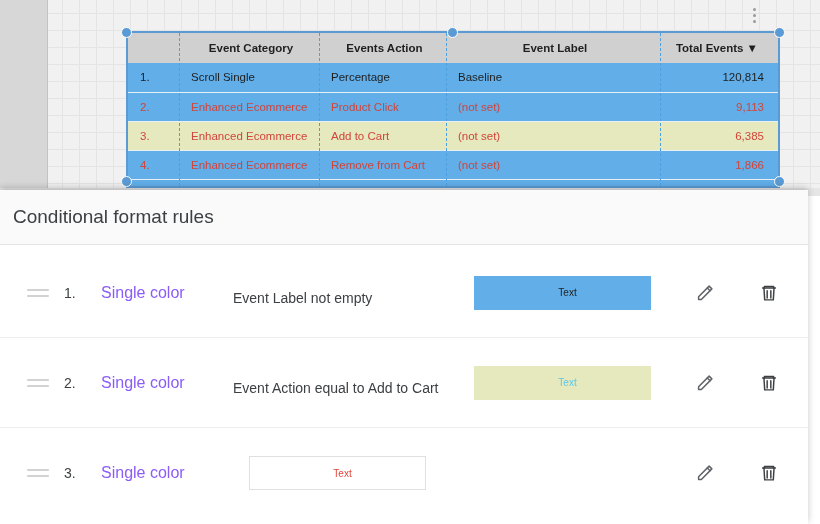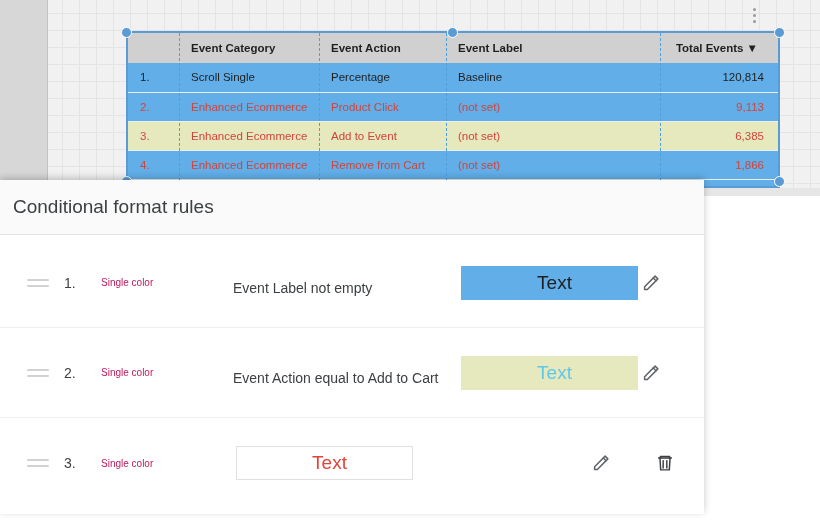--- a/index.html
+++ b/index.html
@@ -96,21 +96,21 @@
     width: 100%;
     table-layout: fixed;
     font-size: 11.5px;
   }
 
   table.gatable th {
     background: #d0d0d0;
     color: #1f1f1f;
     font-weight: bold;
     font-size: 11.5px;
-    text-align: left;
+    text-align: center;
     padding: 8px 10px 9px 10px;
     height: 30px;
     box-sizing: border-box;
     white-space: nowrap;
     overflow: hidden;
   }
   table.gatable th.num { text-align: right; padding-right: 20px; }
   table.gatable th.idx { width: 53px; }
 
   table.gatable td {
@@ -158,22 +158,22 @@
     border-radius: 50%;
     background: #5b9bd5;
     border: 1px solid #ffffff;
     box-sizing: border-box;
     z-index: 5;
   }
 
   
   .dialog {
     position: absolute;
-    left: 0; top: 180px;
-    width: 704px;
+    left: 0; top: 190px;
+    width: 808px;
     height: 334px;
     background: #ffffff;
     box-shadow: 0 -2px 7px rgba(0,0,0,0.22);
     z-index: 10;
     overflow: hidden;
   }
 
   .dialog-header {
     height: 55px;
     display: flex;
@@ -223,42 +223,42 @@
     width: 48px;
     font-size: 14px;
     color: #3c4043;
     flex: 0 0 auto;
     padding-left: 11px;
     box-sizing: border-box;
   }
 
   .rule-type {
     width: 132px;
-    font-size: 10px;
-    color: #be185d;
+    font-size: 16px;
+    color: #8b5cf6;
     flex: 0 0 auto;
   }
 
   .rule-desc {
     width: 225px;
     font-size: 14px;
     color: #3c4043;
     line-height: 19px;
     flex: 0 0 auto;
     margin-top: 12px;
   }
 
   .rule-preview {
     width: 177px;
     height: 34px;
-    margin-left: 3px;
+    margin-left: 16px;
     display: flex;
     align-items: center;
     justify-content: center;
-    font-size: 19px;
+    font-size: 10px;
     box-sizing: border-box;
     flex: 0 0 auto;
     padding-left: 10px;
   }
 
   .rule-actions {
     display: flex;
     align-items: center;
     margin-left: auto;
     padding-right: 26px;
@@ -289,21 +289,21 @@
     <span></span>
     <span></span>
   </div>
 
   <div class="table-widget">
     <table class="gatable">
       <thead>
         <tr>
           <th class="idx"></th>
           <th style="width:140px">Event Category</th>
-          <th style="width:127px">Event Action</th>
+          <th style="width:127px">Events Action</th>
           <th style="width:214px">Event Label</th>
           <th class="num"><span>Total Events</span> <span>▼</span></th>
         </tr>
       </thead>
       <tbody>
         <tr class="row-blue row-plain">
           <td class="idx">1.</td>
           <td>Scroll Single</td>
           <td>Percentage</td>
           <td>Baseline</td>
@@ -312,21 +312,21 @@
         <tr class="row-blue row-red">
           <td class="idx">2.</td>
           <td>Enhanced Ecommerce</td>
           <td>Product Click</td>
           <td>(not set)</td>
           <td class="num">9,113</td>
         </tr>
         <tr class="row-yellow row-red">
           <td class="idx">3.</td>
           <td>Enhanced Ecommerce</td>
-          <td>Add to Event</td>
+          <td>Add to Cart</td>
           <td>(not set)</td>
           <td class="num">6,385</td>
         </tr>
         <tr class="row-blue row-red">
           <td class="idx">4.</td>
           <td>Enhanced Ecommerce</td>
           <td>Remove from Cart</td>
           <td>(not set)</td>
           <td class="num">1,866</td>
         </tr>

